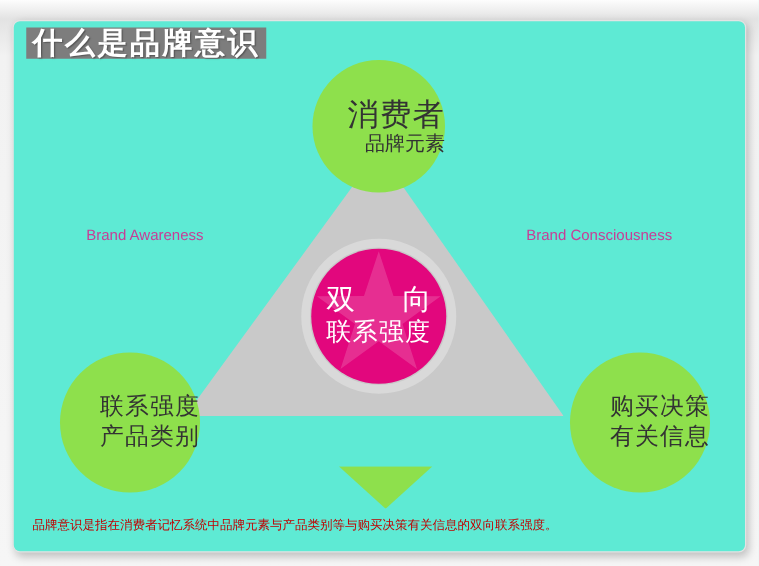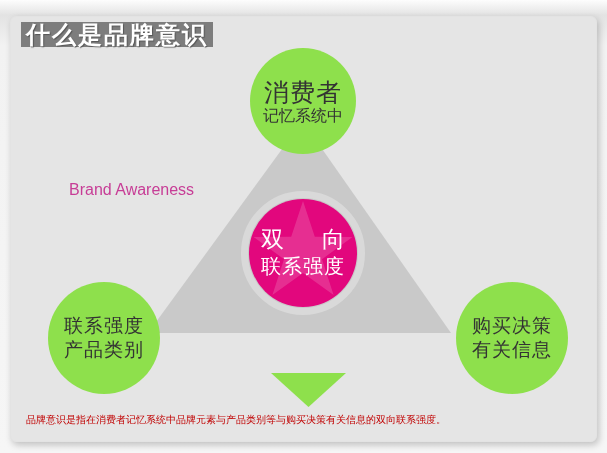--- a/index.html
+++ b/index.html
@@ -6,21 +6,21 @@
   html, body { width: 607px; height: 453px; overflow: hidden; }
   body {
     font-family: "Liberation Sans", "DejaVu Sans", sans-serif;
     background: linear-gradient(180deg, #fdfdfd 0px, #e3e3e3 15px, #f2f2f2 45px, #f6f6f6 100%);
     position: relative;
   }
   .slide {
     position: absolute;
     left: 10px; top: 16px;
     width: 587px; height: 426px;
-    background: #e5e5e5;
+    background: #5eead4;
     border-radius: 6px;
     border: 1px solid #e3e3e3;
     box-shadow: 2px 3px 7px rgba(0,0,0,0.22);
     overflow: hidden;
   }
   .title-bar {
     position: absolute;
     left: 10px; top: 5px;
     z-index: 6;
     background: var(--title_bg, #7d7d7d);
@@ -47,21 +47,21 @@
     width: 124px; height: 124px;
     border: 7px solid var(--ring_gray, #d9d9d9);
     border-radius: 50%;
     z-index: 2;
   }
   .node {
     position: absolute;
     border-radius: 50%;
     display: flex;
     flex-direction: column;
-    align-items: center;
+    align-items: flex-end;
     justify-content: center;
     z-index: 3;
     color: #333333;
     text-align: center;
   }
   .node.green { background: var(--green, #8ee04c); }
   .node-top { left: 239px; top: 31px; width: 106px; height: 106px; }
   .node-top .l1 { font-size: 25px; line-height: 28px; letter-spacing: 1px; }
   .node-top .l2 { font-size: 16px; line-height: 19px; }
   .node-bl { left: 37px;  top: 265px; width: 112px; height: 112px; }
@@ -106,21 +106,21 @@
     position: absolute;
     left: 260px; top: 356px;
     width: 75px; height: 34px;
     background: var(--green, #8ee04c);
     clip-path: polygon(0 0, 100% 0, 50% 100%);
     z-index: 1;
   }
   .side-label {
     position: absolute;
     top: 164px;
-    font-size: 16px;
+    font-size: 12px;
     color: var(--label_pink, #c73d96);
     z-index: 2;
     white-space: nowrap;
   }
   .label-left  { left: 58px; }
   .label-right { left: 410px; }
   .footer-text {
     position: absolute;
     left: 15px; top: 396px;
     width: 562px;
@@ -136,21 +136,21 @@
 <div class="slide">
 
   <div class="title-bar">什么是品牌意识</div>
 
   <div class="triangle"></div>
 
   <div class="ring"></div>
 
   <div class="node green node-top">
     <div class="l1">消费者</div>
-    <div class="l2">记忆系统中</div>
+    <div class="l2">品牌元素</div>
   </div>
 
   <div class="node-center">
     <svg class="star" viewBox="0 0 108 108" aria-hidden="true">
       <polygon points="54,2 65.8,37.8 103.5,37.9 73,60.2 84.6,96.1 54,74 23.4,96.1 35,60.2 4.5,37.9 42.2,37.8" fill="rgba(255,255,255,0.16)"></polygon>
     </svg>
     <div class="center-text">
       <div class="center-line1">
         <span>双</span>
         <span>向</span>
@@ -163,18 +163,19 @@
     <div class="l1">联系强度</div>
     <div class="l2">产品类别</div>
   </div>
 
   <div class="node green node-br">
     <div class="l1">购买决策</div>
     <div class="l2">有关信息</div>
   </div>
 
   <div class="side-label label-left">Brand Awareness</div>
+  <div class="side-label label-right">Brand Consciousness</div>
 
   <div class="down-arrow"></div>
 
   <div class="footer-text">品牌意识是指在消费者记忆系统中品牌元素与产品类别等与购买决策有关信息的双向联系强度。</div>
 
 </div>
 
 </body></html>

